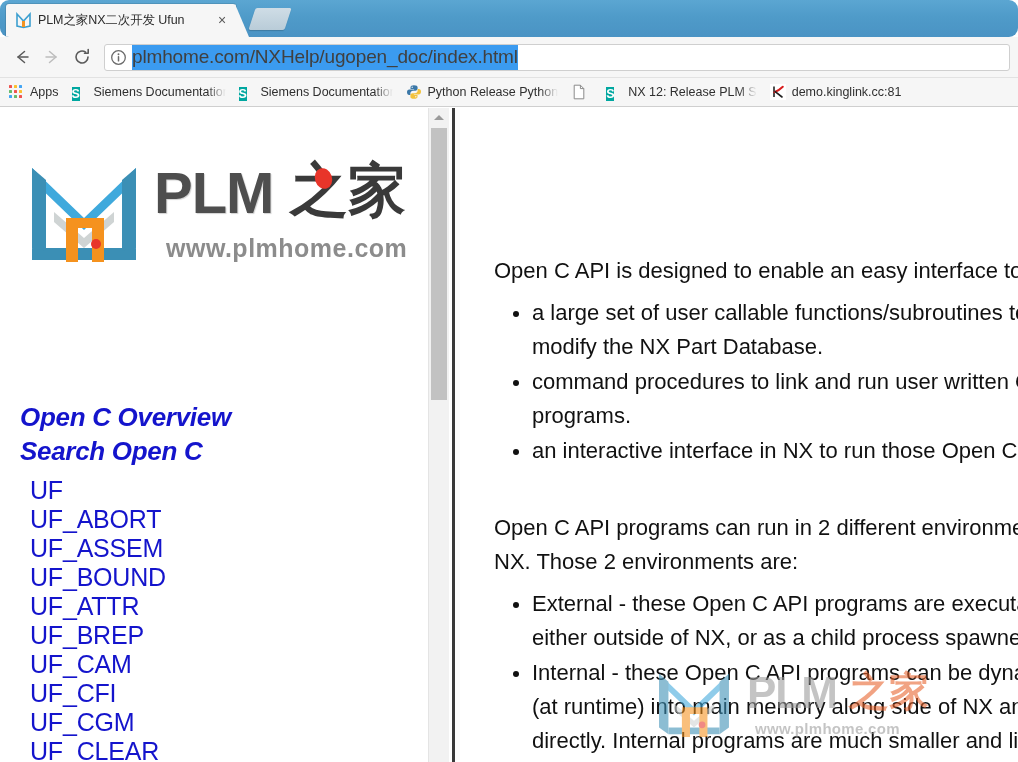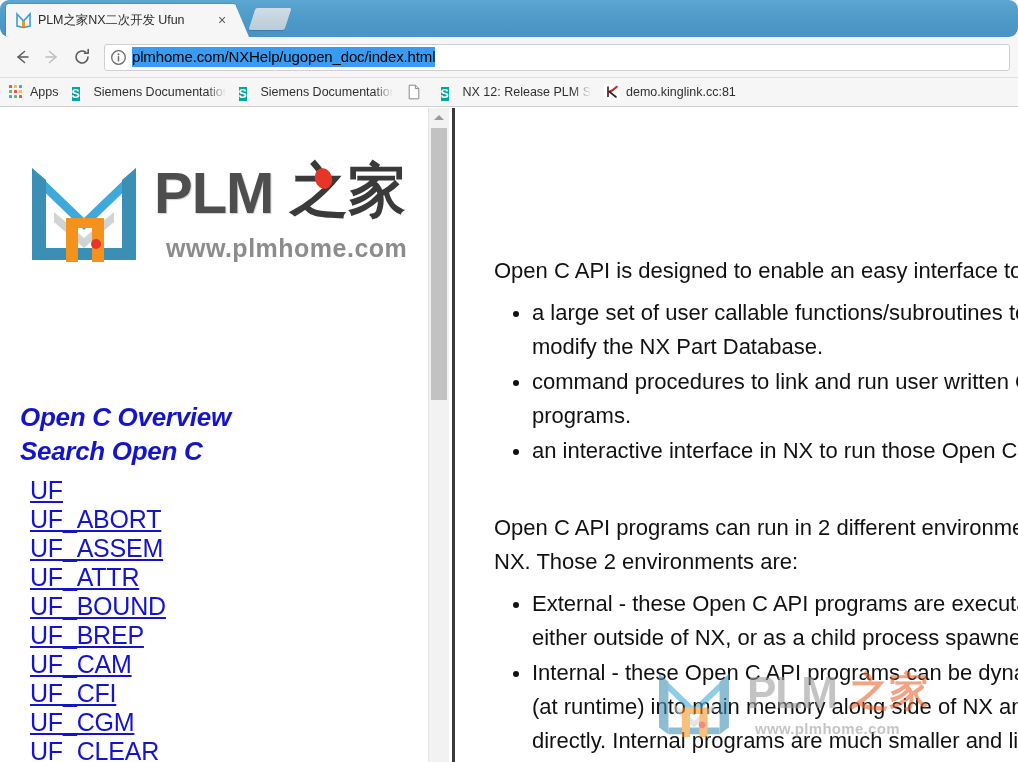--- a/index.html
+++ b/index.html
@@ -107,22 +107,22 @@
     padding: 0 5px;
     min-width: 0;
     overflow: hidden;
   }
   .info-icon {
     width: 17px; height: 17px;
     flex: 0 0 17px;
     margin-right: 5px;
   }
   .url-text {
-    font-size: 15px;
-    color: #000000;
+    font-size: 19px;
+    color: #404040;
     background: #3b9bf0;
     padding: 1px 0 2px 0;
     white-space: nowrap;
     letter-spacing: -0.15px;
     font-family: "Liberation Sans", sans-serif;
   }
 
   
   .bookmarks {
     height: 29px;
@@ -277,21 +277,20 @@
     list-style: none;
   }
   .sb-list li {
     font-size: 25px;
     line-height: 29px;
     color: #1414cc;
     font-family: "Liberation Sans", sans-serif;
     white-space: nowrap;
     cursor: pointer;
     letter-spacing: -0.2px;
-    text-decoration: underline;
   }
 
   
   .sb-scroll {
     position: absolute;
     top: 0; left: 428px;
     width: 21px; height: 654px;
     background: #f2f2f2;
     border-left: 1px solid #e4e4e4;
   }
@@ -476,20 +475,29 @@
     <div class="bm">
       <span class="bm-ico"><span class="sie">S</span></span>
       <span class="bm-label">Siemens Documentation</span>
     </div>
 
     <div class="bm">
       <span class="bm-ico"><span class="sie">S</span></span>
       <span class="bm-label">Siemens Documentation</span>
     </div>
 
+    <div class="bm">
+      <span class="bm-ico">
+        <svg class="pyico" viewBox="0 0 16 16">
+          <path d="M7.9 1.2c-2 0-3.4.7-3.4 2.1v1.6h3.6v.6H3.3C1.9 5.5 1 6.6 1 8.2c0 1.6.8 2.7 2.2 2.7h1.2V9.2c0-1.4 1.2-2.5 2.6-2.5h2.5c1.2 0 2.1-.9 2.1-2.1V3.3c0-1.3-1.1-2.1-3.7-2.1zM6.2 2.6c.4 0 .7.3.7.7s-.3.7-.7.7-.7-.3-.7-.7.3-.7.7-.7z" fill="#3b78a8"></path>
+          <path d="M8.1 14.8c2 0 3.4-.7 3.4-2.1v-1.6H7.9v-.6h4.8c1.4 0 2.3-1.1 2.3-2.7 0-1.6-.8-2.7-2.2-2.7h-1.2v1.7c0 1.4-1.2 2.5-2.6 2.5H6.5c-1.2 0-2.1.9-2.1 2.1v1.3c0 1.3 1.1 2.1 3.7 2.1zm1.7-1.4c-.4 0-.7-.3-.7-.7s.3-.7.7-.7.7.3.7.7-.3.7-.7.7z" fill="#f2c23c"></path>
+        </svg>
+      </span>
+      <span class="bm-label">Python Release Python</span>
+    </div>
 
     <div class="bm">
       <span class="bm-ico">
         <svg class="docico" viewBox="0 0 16 16">
           <path d="M3.2 1.2h6.2l3.4 3.4v10.2H3.2z" fill="#fff" stroke="#8a8a8a" stroke-width="1"></path>
           <path d="M9.4 1.2v3.4h3.4" fill="none" stroke="#8a8a8a" stroke-width="1"></path>
         </svg>
       </span>
       <span class="bm-label"></span>
     </div>
@@ -534,22 +542,22 @@
         <span class="logo-url">www.plmhome.com</span>
       </div>
 
       <a class="sb-head h1">Open C Overview</a>
       <a class="sb-head h2">Search Open C</a>
 
       <ul class="sb-list">
         <li>UF</li>
         <li>UF_ABORT</li>
         <li>UF_ASSEM</li>
+        <li>UF_BOUND</li>
         <li>UF_ATTR</li>
-        <li>UF_BOUND</li>
         <li>UF_BREP</li>
         <li>UF_CAM</li>
         <li>UF_CFI</li>
         <li>UF_CGM</li>
         <li>UF_CLEAR</li>
 
       </ul>
     </div>
 
     <div class="sb-scroll">

